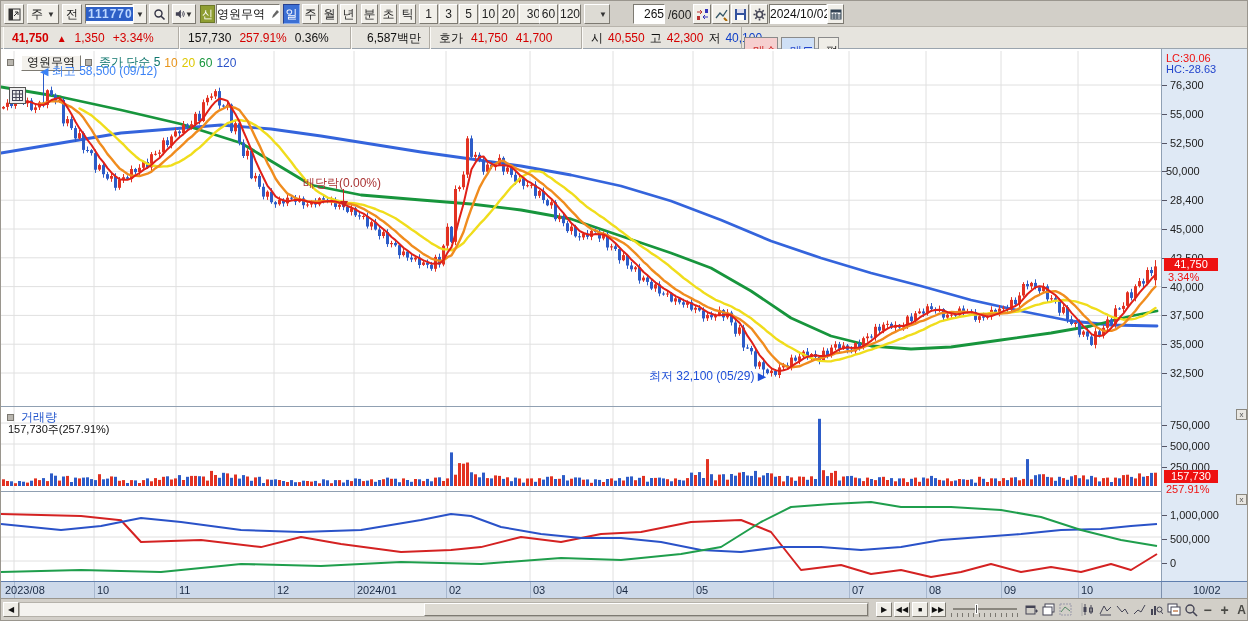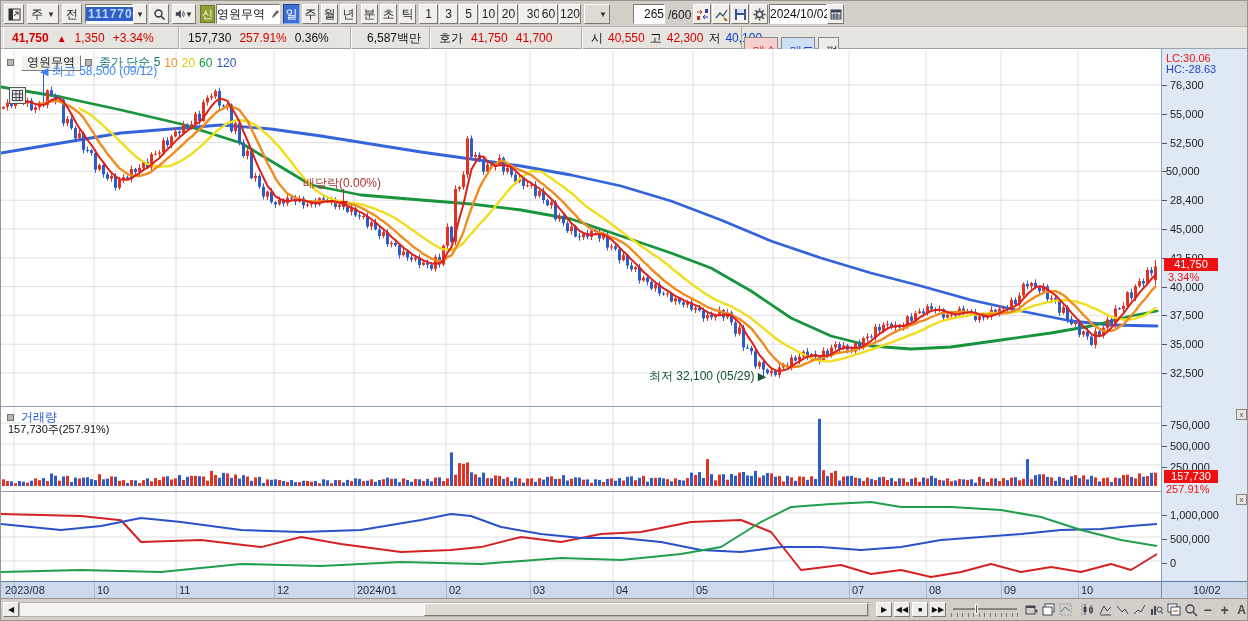--- a/index.html
+++ b/index.html
@@ -843,21 +843,21 @@
             <line x1="0" y1="7.5" x2="11" y2="7.5" stroke="#445"></line>
           </svg>
       </div>
       <div class="anno" style="left:39px;top:12px;color:#3b82f6;">
         <span style="font-size:11px;">◀</span>
         <span>최고 58,500 (09/12)</span>
       </div>
       <div class="anno" style="left:302px;top:124px;color:#a33;"><span>배당락(0.00%)</span></div>
       <div style="position:absolute;left:342px;top:138px;width:1px;height:13px;background:#c22;"></div>
       <div style="position:absolute;left:339px;top:150px;width:0;height:0;border-left:4px solid transparent;border-right:4px solid transparent;border-top:7px solid #c22;"></div>
-      <div class="anno" style="left:648px;top:317px;color:#14532d;">
+      <div class="anno" style="left:648px;top:317px;color:#1d4ed8;">
         <span>최저 32,100 (05/29)</span>
         <span style="font-size:11px;">▶</span>
       </div>
     </div>
 
     <div class="pane" style="top:358px;width:1160px;height:84px;">
       <svg id="vol-svg" width="1160" height="84">
           <line x1="0" y1="16.0" x2="1160" y2="16.0" stroke="#e0e0e0"></line>
           <line x1="0" y1="37.0" x2="1160" y2="37.0" stroke="#e0e0e0"></line>
           <line x1="0" y1="58.0" x2="1160" y2="58.0" stroke="#e0e0e0"></line>

